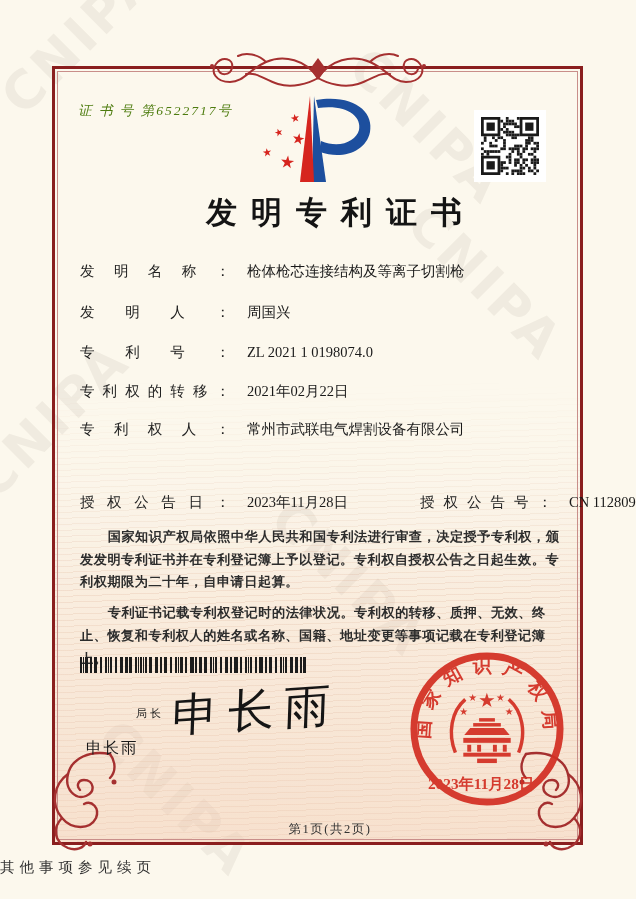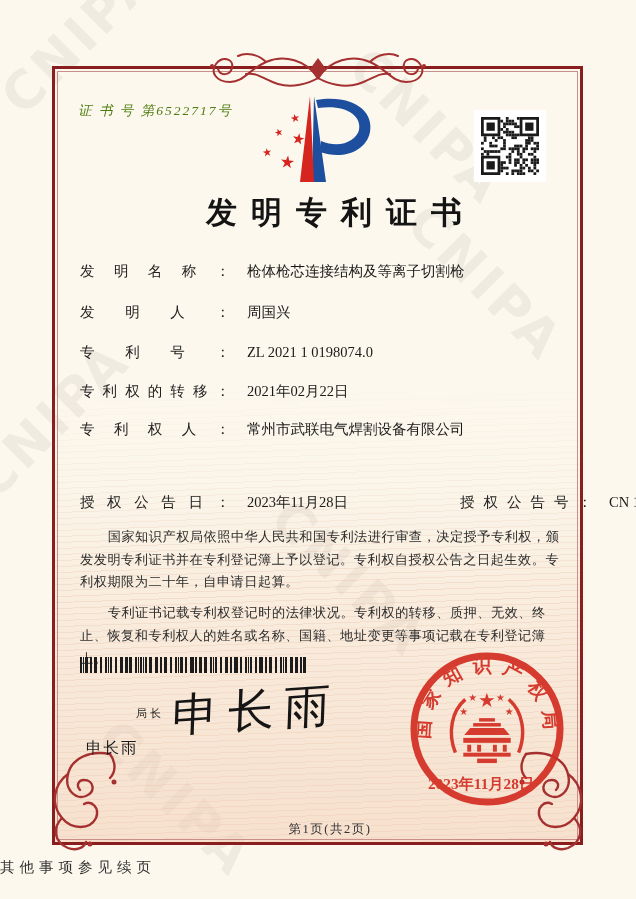--- a/index.html
+++ b/index.html
@@ -32,25 +32,25 @@
   .logo{position:absolute;z-index:3;left:248px;top:94px;width:140px;height:90px;}
   .qr{position:absolute;z-index:3;left:474px;top:110px;width:72px;height:72px;background:#fff;
       display:flex;align-items:center;justify-content:center;}
   .title{position:absolute;z-index:3;left:0;top:192px;width:100%;margin:0;text-align:center;
       font-size:31px;font-weight:700;letter-spacing:14px;text-indent:14px;color:#141414;padding-left:16px;}
   
   .row{position:absolute;z-index:3;left:80px;font-size:14.5px;white-space:nowrap;}
   .lab{display:inline-block;width:150px;text-align:justify;text-align-last:justify;color:#222;}
   .val{margin-left:17px;color:#1a1a1a;}
   .row2pair{position:absolute;left:340px;top:0;}
-  .lab2{display:inline-block;width:132px;text-align:justify;text-align-last:justify;color:#222;margin-left:40px;}
+  .lab2{display:inline-block;width:132px;text-align:justify;text-align-last:justify;color:#222;}
   
   .body-text{position:absolute;z-index:3;left:80px;top:526px;width:482px;font-size:13.2px;
       line-height:1.72;letter-spacing:0.5px;color:#2c2c2c;}
-  .body-text p{margin:0 0 8px 0;text-indent:2.1em;}
+  .body-text p{margin:0 0 8px 0;text-indent:2.1em;font-weight:bold;}
   
   .barcode{position:absolute;z-index:3;left:80px;top:657px;width:226px;height:16px;
       background-image:
         repeating-linear-gradient(90deg,#1c1c1c 0 2px,transparent 2px 5px),
         repeating-linear-gradient(90deg,#1c1c1c 0 1px,transparent 1px 7px),
         repeating-linear-gradient(90deg,transparent 0 3px,#1c1c1c 3px 4px,transparent 4px 11px);}
   
   .sig-title{position:absolute;z-index:3;left:88px;top:706px;font-size:11px;letter-spacing:3px;margin-left:48px;}
   .sig-name{position:absolute;z-index:3;left:86px;top:738px;font-size:15.5px;letter-spacing:2px;}
   .sig-script{position:absolute;z-index:3;left:172px;top:678px;width:220px;font-size:46px;

